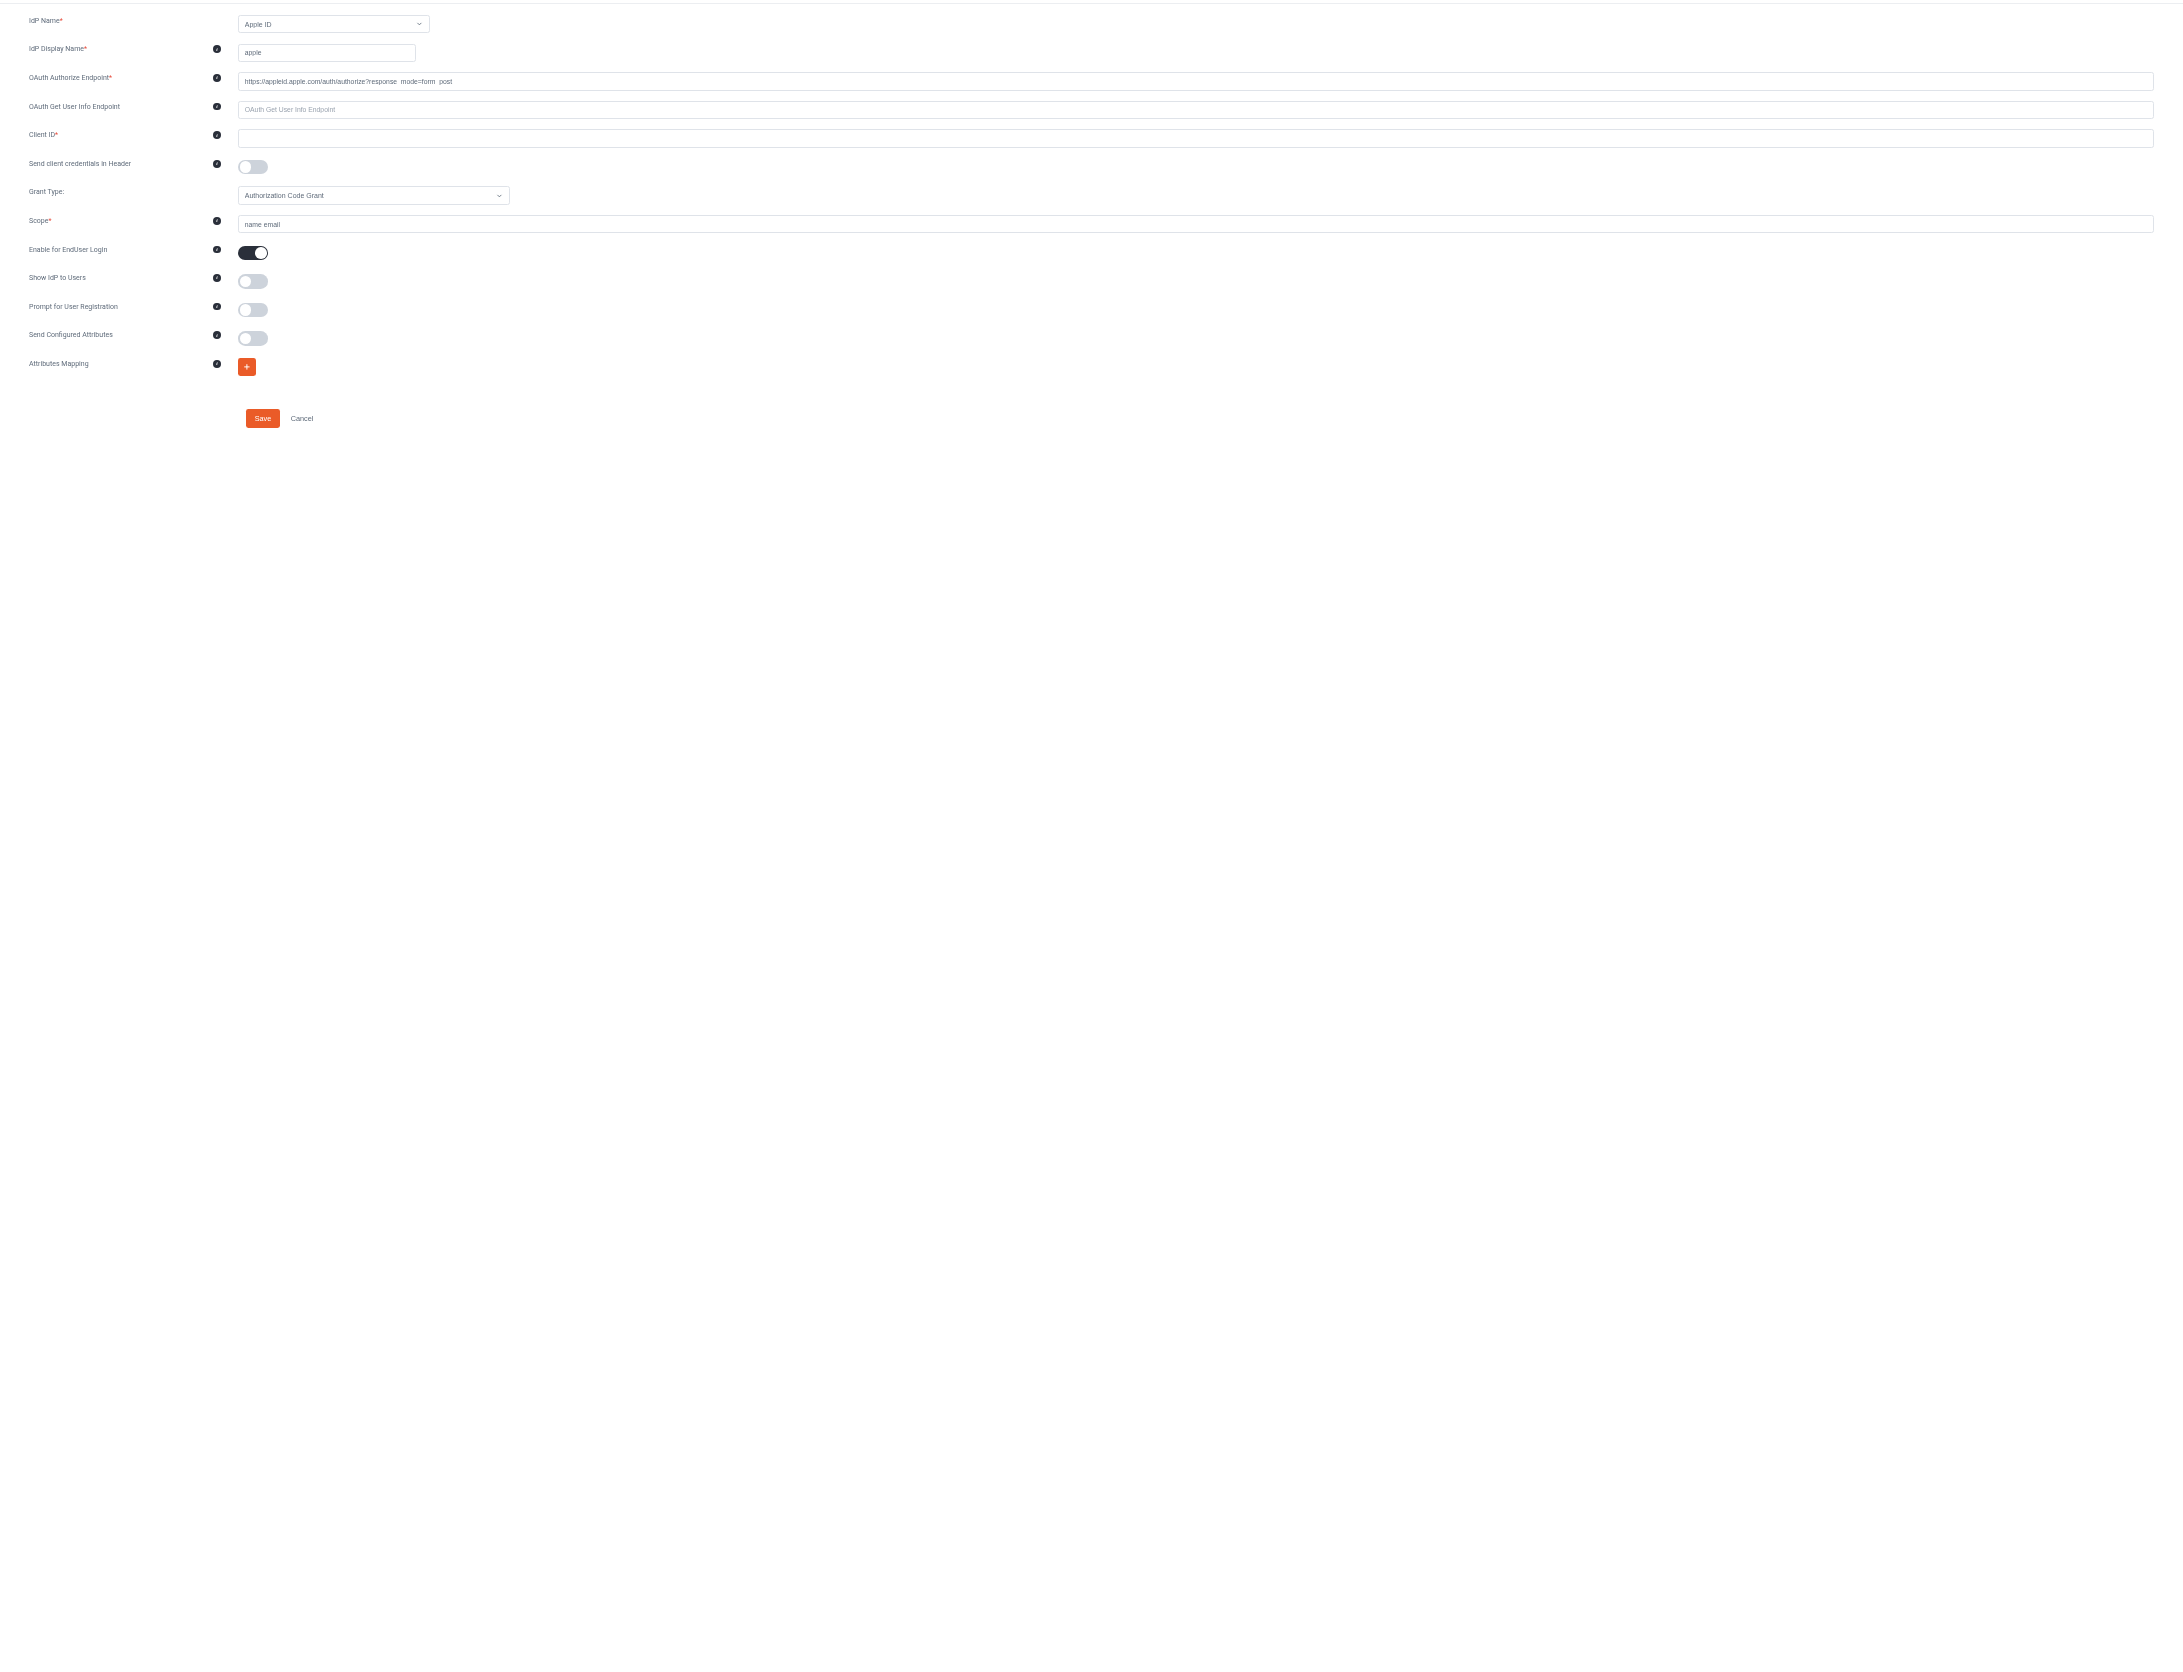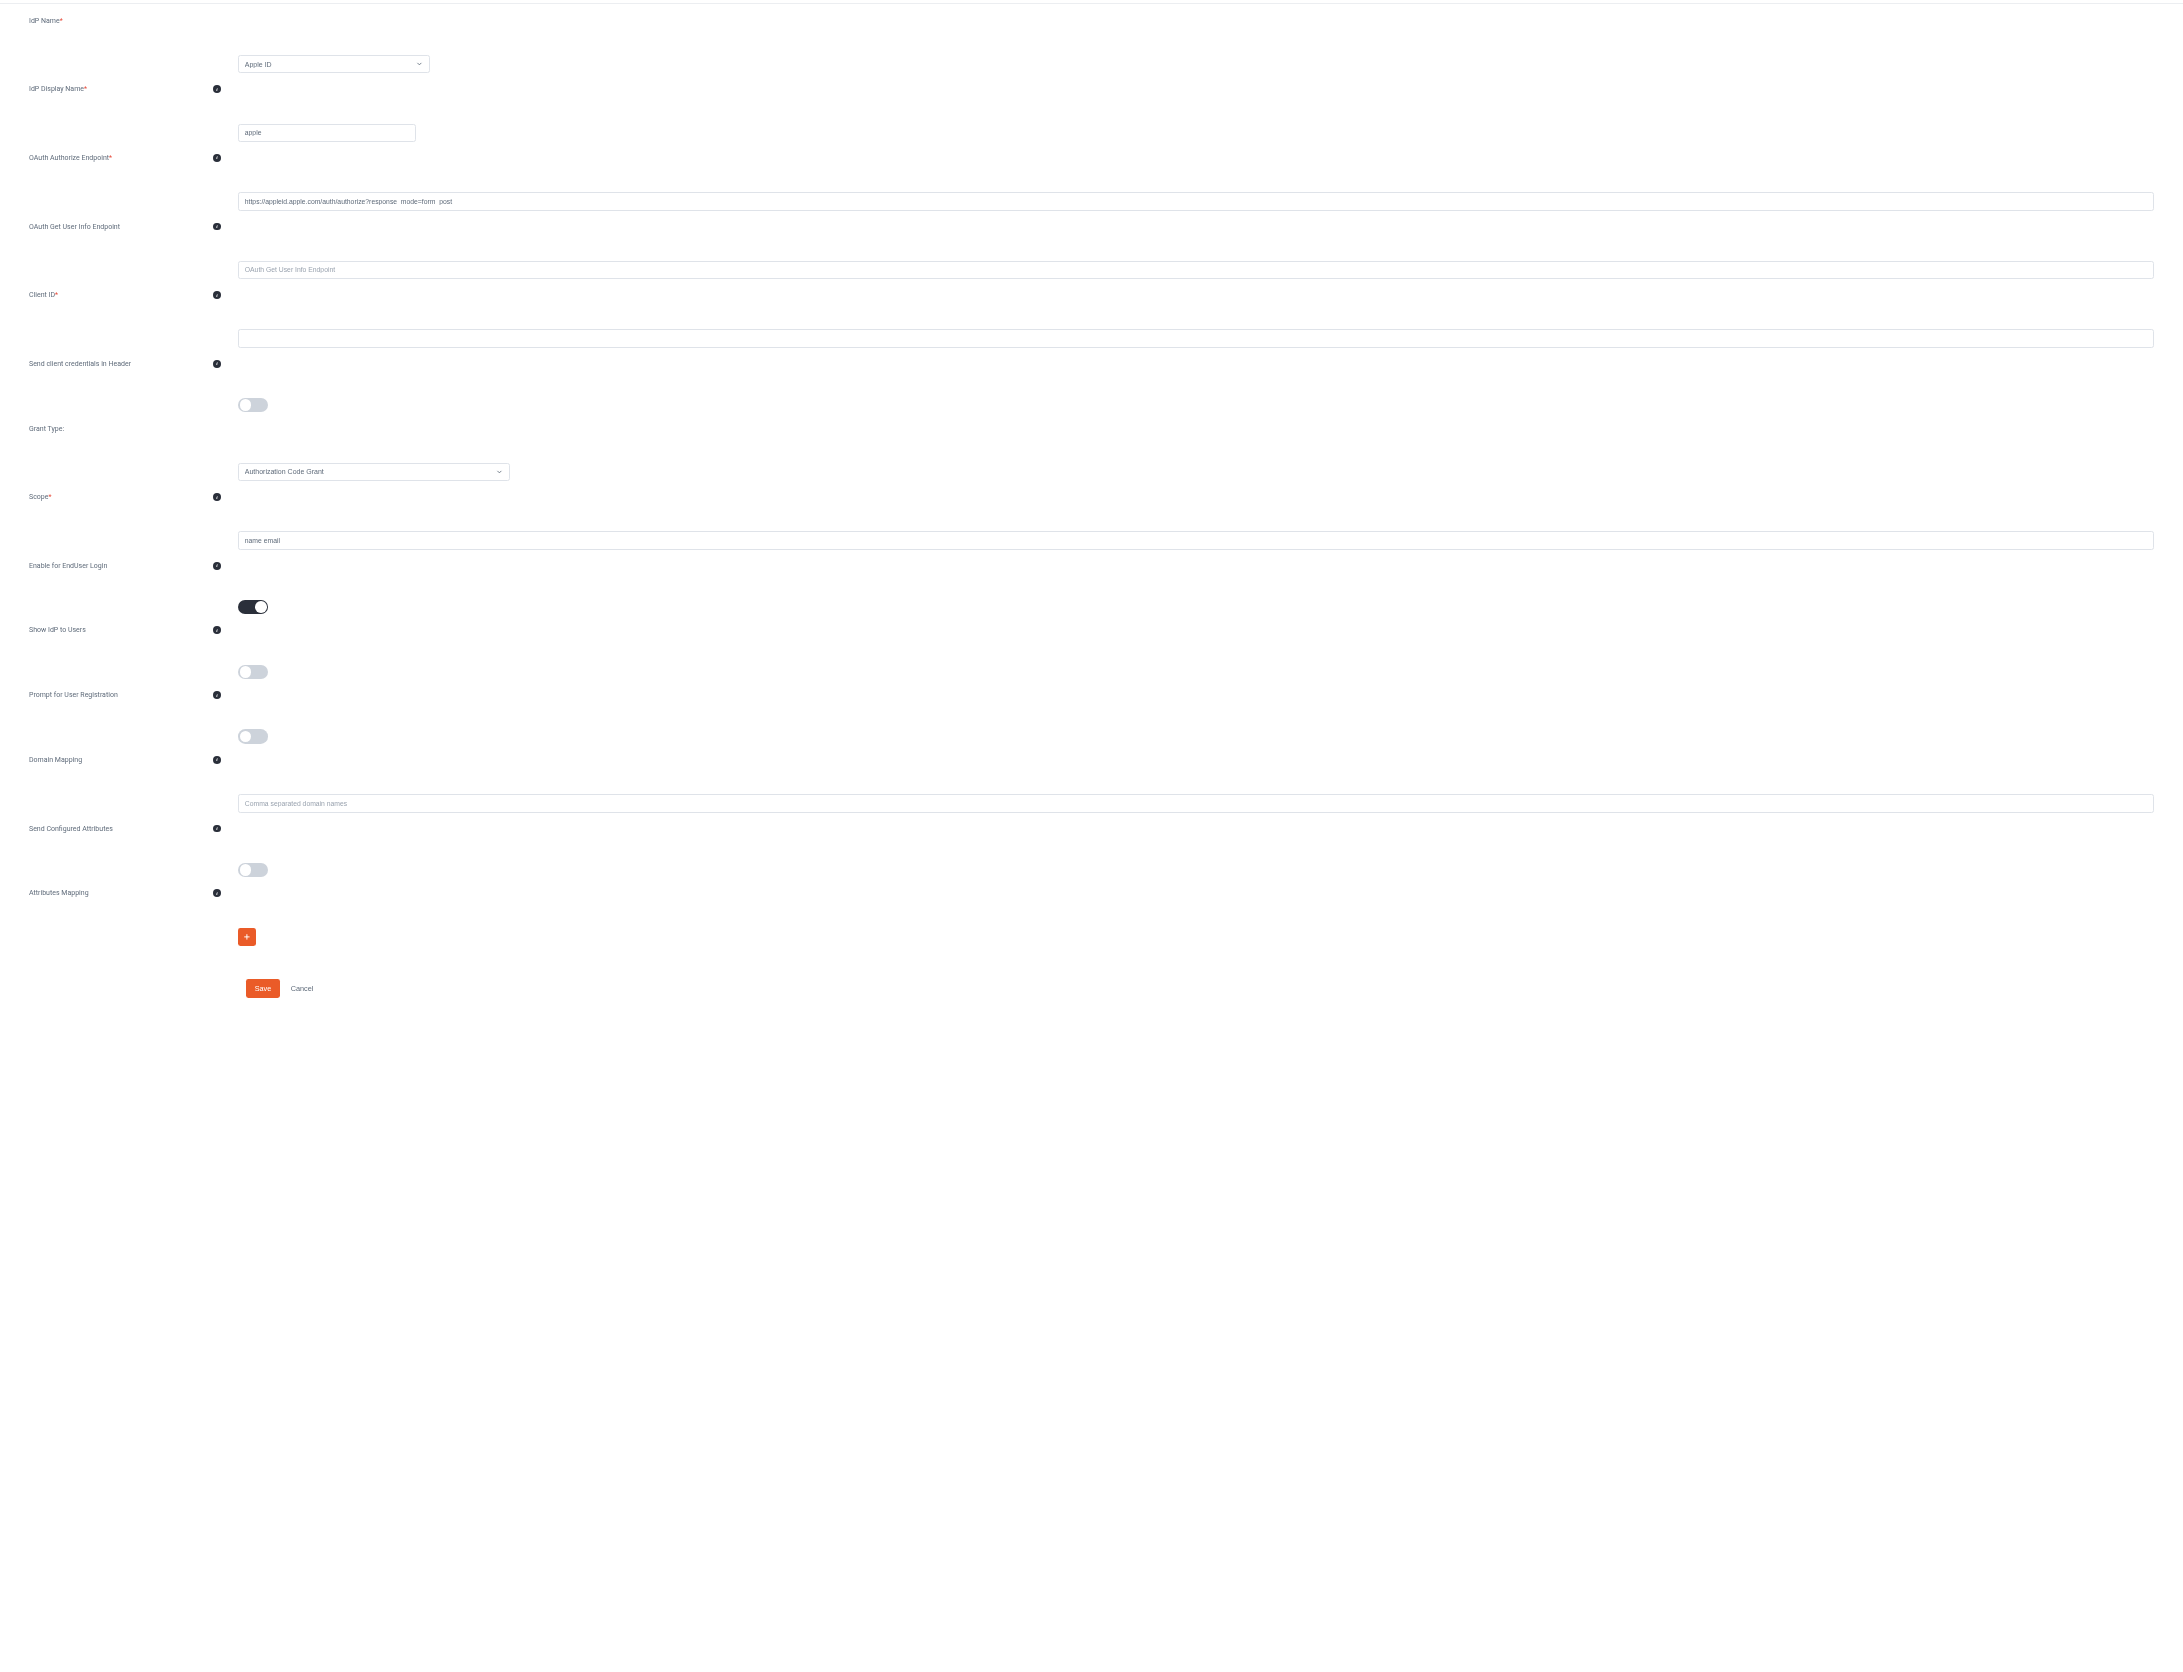--- a/index.html
+++ b/index.html
@@ -54,21 +54,20 @@
     font-size: 4.9px;
     font-weight: bold;
     font-family: Georgia, serif;
     font-style: italic;
     cursor: default;
   }
   .input-col {
     flex: 1 1 auto;
     display: flex;
     align-items: flex-end;
-    margin-top: 40px;
   }
   .text-input {
     width: 100%;
     height: 18.4px;
     padding: 2.9px 5.8px;
     border: 0.5px solid #dfe3e9;
     border-radius: 2.4px;
     font-size: 6.8px;
     color: #5f6b7a;
     background: #ffffff;
@@ -306,29 +305,20 @@
     <div class="icon-col">
         <div class="info-icon">i</div>
       </div>
     <div class="input-col">
       <div class="toggle off">
           <div class="toggle-knob"></div>
         </div>
     </div>
   </div>
 
-  <div class="form-row">
-    <div class="label-col">Domain Mapping</div>
-    <div class="icon-col">
-        <div class="info-icon">i</div>
-      </div>
-    <div class="input-col">
-      <input type="text" class="text-input" placeholder="Comma separated domain names" style="">
-    </div>
-  </div>
 
   <div class="form-row">
     <div class="label-col">Send Configured Attributes</div>
     <div class="icon-col">
         <div class="info-icon">i</div>
       </div>
     <div class="input-col">
       <div class="toggle off">
           <div class="toggle-knob"></div>
         </div>

